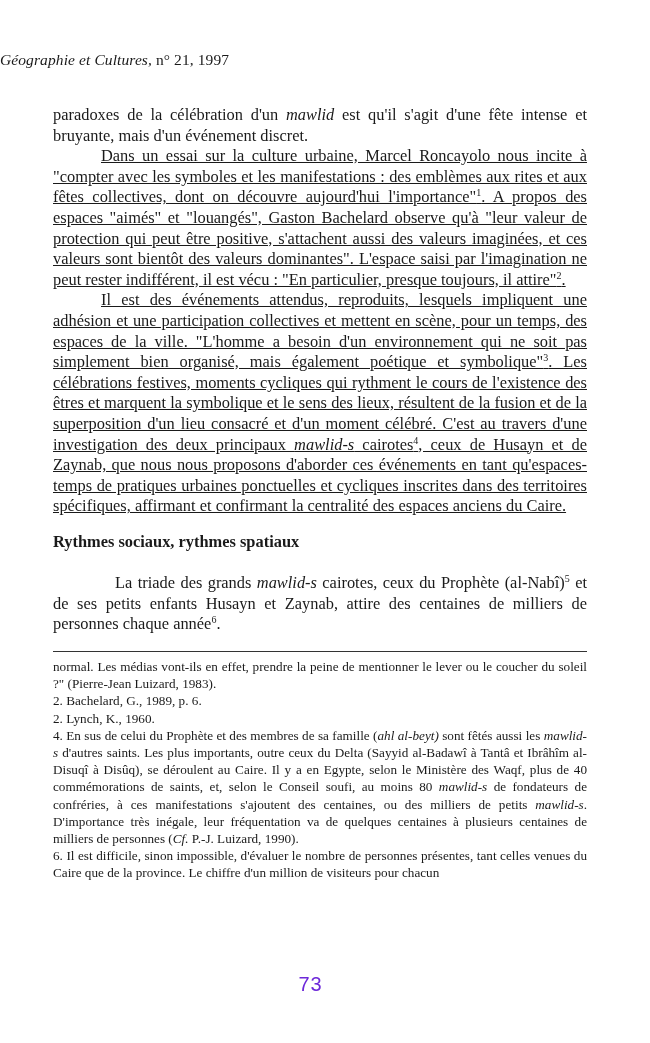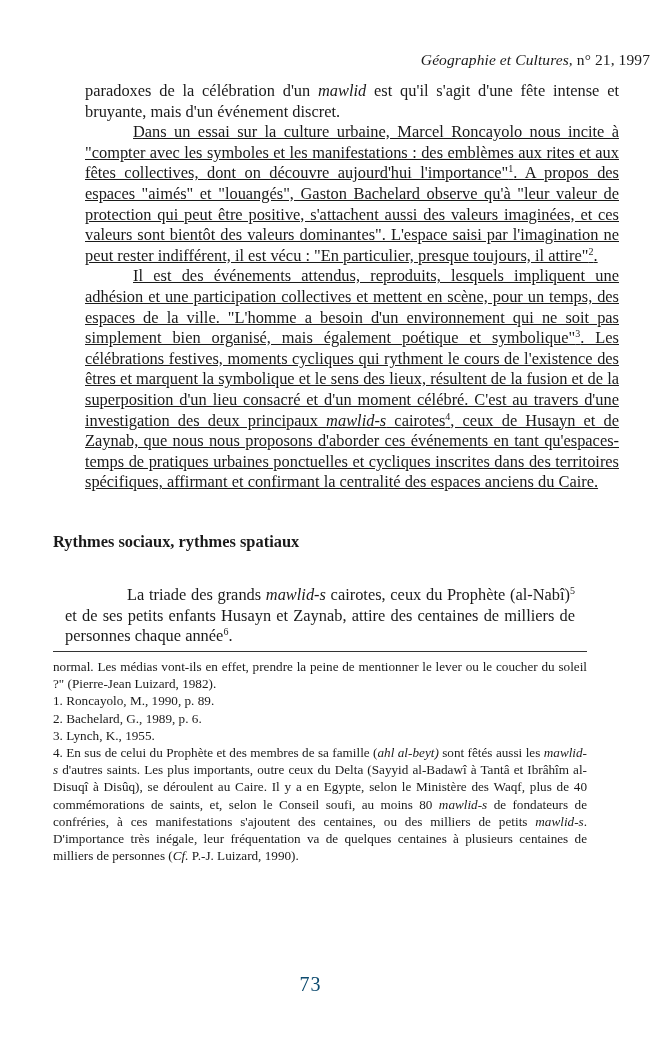--- a/index.html
+++ b/index.html
@@ -13,37 +13,36 @@
       position: relative;
       overflow: hidden;
       color: #1a1a1a;
       font-family: "Liberation Serif", "DejaVu Serif", serif;
     }
     .running-head {
       position: absolute;
       top: 51px;
       left: 0;
       width: 650px;
-      text-align: right;
+      text-align: left;
       font-size: 15.5px;
       letter-spacing: 0.1px;
     }
     .running-head .journal {
       font-style: italic;
     }
     .column {
       position: absolute;
       left: 53px;
       width: 534px;
     }
     .body-text {
-      top: 81px;
+      top: 105px;
       font-size: 16.4px;
       line-height: 20.6px;
-      margin-left: 32px;
     }
     .body-text p {
       margin: 0;
       text-align: justify;
     }
     .body-text p.indent {
       text-indent: 48px;
       text-decoration: underline;
     }
     sup {
@@ -60,21 +59,21 @@
       font-weight: bold;
       font-size: 16.4px;
       text-align: right;
     }
     .section-body {
       top: 573px;
       font-size: 16.4px;
       line-height: 20.6px;
     }
     .section-body p {
-      margin: 12px;
+      margin: 0;
       text-align: justify;
       text-indent: 62px;
     }
     .footnote-rule {
       position: absolute;
       top: 651px;
       left: 53px;
       width: 534px;
       height: 0;
       border-top: 1px solid #333;
@@ -87,24 +86,24 @@
     .footnotes p {
       margin: 0;
       text-align: justify;
     }
     .page-number {
       position: absolute;
       top: 973px;
       left: 0;
       width: 621px;
       text-align: center;
-      font-family: Liberation Serif, serif;
+      font-family: Liberation Sans, sans-serif;
       font-size: 20px;
       letter-spacing: 1px;
-      color: #0c4a6e;
+      color: #6d28d9;
     }
     i { font-style: italic; }
   </style>
 </head>
 <body>
 
 <div class="running-head">
   <span class="journal">Géographie et Cultures,</span>
   <span>n° 21, 1997</span>
 </div>
@@ -117,20 +116,20 @@
 
 <div class="section-heading">Rythmes sociaux, rythmes spatiaux</div>
 
 <div class="column section-body">
   <p><span>La triade des grands </span><i>mawlid-s</i><span> cairotes, ceux du Prophète (al-Nabî)</span><sup>5</sup><span> et de  ses petits enfants Husayn et  Zaynab, attire des centaines de milliers de personnes chaque année</span><sup>6</sup><span>.</span></p>
 </div>
 
 <div class="footnote-rule"></div>
 
 <div class="column footnotes">
-  <p>normal. Les médias vont-ils en effet, prendre la peine de mentionner le lever ou le coucher du soleil ?" (Pierre-Jean Luizard, 1982).</p>
-  <p>1. Roncayolo, M., 1990, p. 89.</p>
+  <p>normal. Les médias vont-ils en effet, prendre la peine de mentionner le lever ou le coucher du soleil ?" (Pierre-Jean Luizard, 1983).</p>
   <p>2. Bachelard, G., 1989, p. 6.</p>
-  <p>3. Lynch, K., 1955.</p>
+  <p>2. Lynch, K., 1960.</p>
   <p><span>4. En sus de celui du Prophète et des membres de sa famille (</span><i>ahl al-beyt)</i><span> sont fêtés aussi les </span><i>mawlid-s</i><span> d'autres saints. Les plus importants, outre ceux du Delta (Sayyid al-Badawî à Tantâ et Ibrâhîm al-Disuqî à Disûq), se déroulent au Caire. Il y a en Egypte, selon le Ministère des Waqf, plus de 40 commémorations de saints, et, selon le Conseil soufi, au moins 80 </span><i>mawlid-s</i><span> de fondateurs de confréries, à ces manifestations s'ajoutent des centaines, ou des milliers de petits </span><i>mawlid-s</i><span>. D'importance très inégale, leur fréquentation va de quelques centaines à plusieurs centaines de milliers de personnes (</span><i>Cf.</i><span> P.-J. Luizard, 1990).</span></p>
+  <p>6. Il est difficile, sinon impossible, d'évaluer le nombre de personnes présentes, tant celles venues du Caire que de la province. Le chiffre d'un million de visiteurs pour chacun</p>
 </div>
 
 <div class="page-number">73</div>
 
 </body></html>

